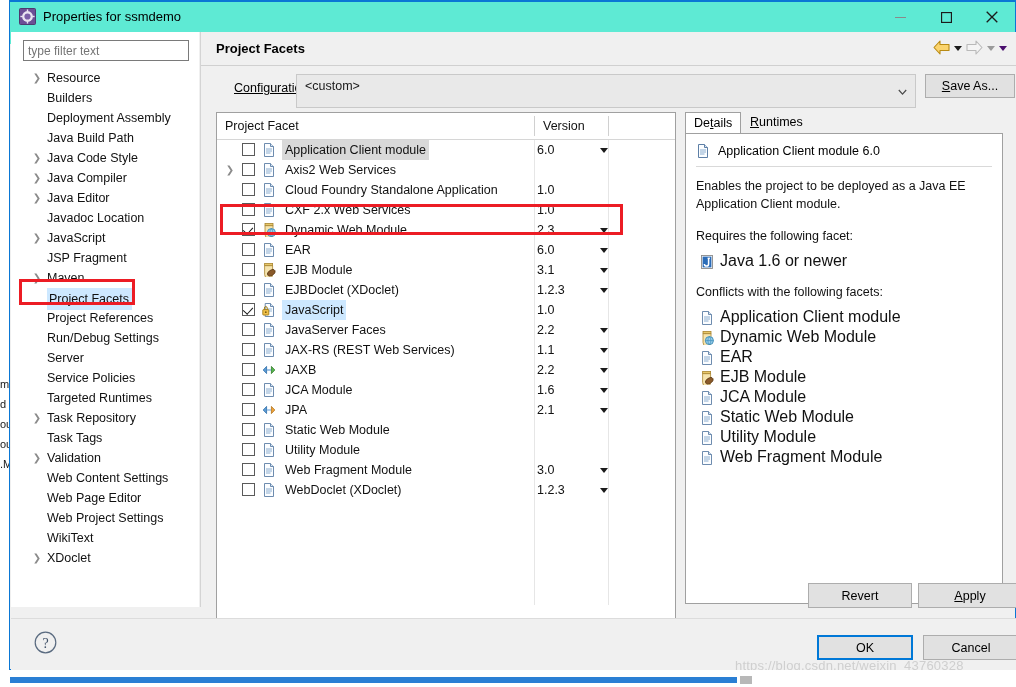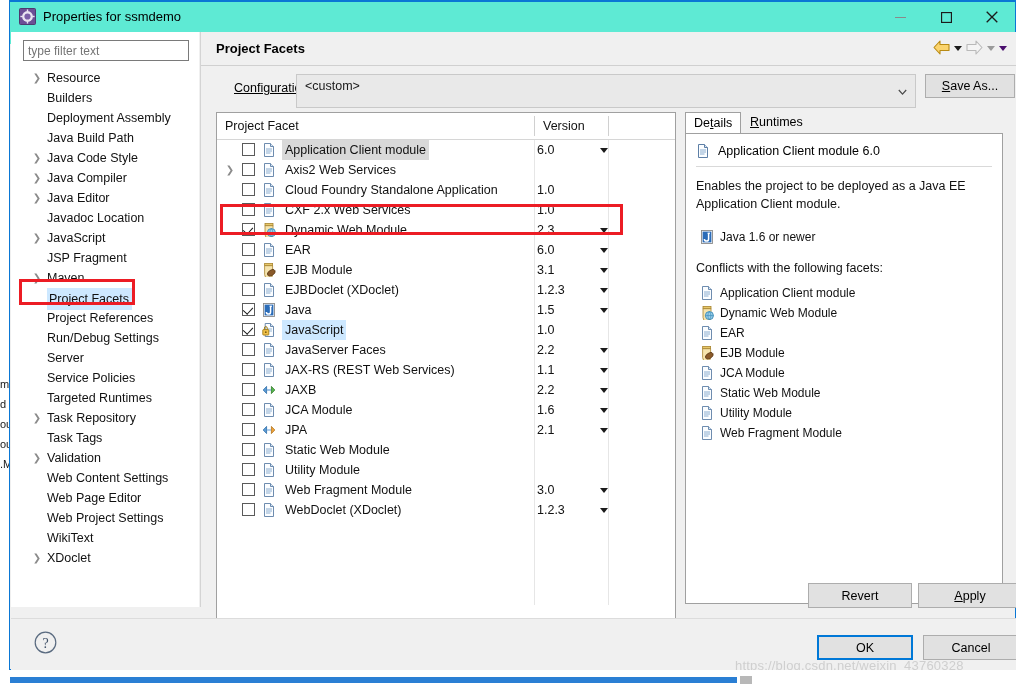--- a/index.html
+++ b/index.html
@@ -220,21 +220,21 @@
   .det-title {
     position:relative; font-size:12.5px; font-weight:normal; color:#000;
     padding-left:22px; line-height:18px; margin-bottom:6px;
   }
   .det-title .ficon2 { position:absolute; left:0; top:2px; width:14px; height:14px; }
   .det-rule { height:1px; background:#d9d9d9; margin:0 0 10px 0; }
   .det-para { font-size:12.5px; line-height:18px; color:#111; margin-bottom:14px; }
   .det-sub  { font-size:12.5px; line-height:18px; color:#111; margin-bottom:6px; }
   .det-item {
     position:relative; padding-left:24px; height:20px; line-height:20px;
-    font-size:12px; color:#111;
+    font-size:16px; color:#111;
   }
   .det-item .ficon2 { position:absolute; left:4px; top:3px; width:14px; height:14px; }
   .det-list { margin-bottom:12px; }
 
   
   #btnrow-apply { position:absolute; left:190px; top:580px; width:816px; height:36px; }
   #btn-revert { position:absolute; left:608px; top:0px; width:104px; height:25px; }
   #btn-apply  { position:absolute; left:718px; top:0px; width:104px; height:25px; }
 
   #footer {
@@ -504,32 +504,20 @@
                     <line x1="4" y1="10" x2="8.5" y2="10"></line>
                   </g>
                 </svg></span>
               <span class="flabel">EJBDoclet (XDoclet)</span>
               <span class="fver">1.2.3</span>
               <span class="fcaret"></span>
             </div>
             <div class="frow">
               <span class="cbx checked"></span>
               <span class="ficon"><svg width="14" height="14" viewBox="0 0 14 14">
-                  <rect x="1.5" y="0.5" width="11" height="13" fill="#fcfcfc" stroke="#8a8a8a" stroke-width="0.9"></rect>
-                  <rect x="2.6" y="1.6" width="8.8" height="10.8" fill="#2b6cb8"></rect>
-                  <path d="M8.6 3 v6 a2.1 2.1 0 0 1 -4.2 0" fill="none" stroke="#ffffff" stroke-width="1.5"></path>
-                  <rect x="7.6" y="2.6" width="2.4" height="1.2" fill="#ffffff"></rect>
-                </svg></span>
-              <span class="flabel">Java</span>
-              <span class="fver">1.5</span>
-              <span class="fcaret"></span>
-            </div>
-            <div class="frow">
-              <span class="cbx checked"></span>
-              <span class="ficon"><svg width="14" height="14" viewBox="0 0 14 14">
                   <path d="M3.2 0.5 h5.3 l3 3 v10 h-8.3 z" fill="#fbfdff" stroke="#5d7fa6" stroke-width="0.9"></path>
                   <path d="M8.5 0.5 v3 h3" fill="#d7e6f5" stroke="#5d7fa6" stroke-width="0.9"></path>
                   <g stroke="#7ea3c8" stroke-width="0.8">
                     <line x1="5" y1="6" x2="10" y2="6"></line>
                     <line x1="5" y1="8" x2="10" y2="8"></line>
                   </g>
                   <rect x="0.8" y="6.6" width="6" height="5.4" rx="0.6" fill="#f2c14a" stroke="#a07c14" stroke-width="0.9"></rect>
                   <path d="M2.4 6.6 v-1.6 a1.4 1.4 0 0 1 2.8 0 v1.6" fill="none" stroke="#a07c14" stroke-width="1"></path>
                   <circle cx="3.8" cy="9.2" r="0.9" fill="#7a5c0c"></circle>
                 </svg></span>
@@ -681,20 +669,21 @@
                   <line x1="4" y1="6" x2="10" y2="6"></line>
                     <line x1="4" y1="8" x2="10" y2="8"></line>
                   <line x1="4" y1="10" x2="8.5" y2="10"></line>
                 </g>
               </svg>
             </span>
             <span>Application Client module 6.0</span>
           </div>
           <div class="det-rule"></div>
           <div class="det-para">Enables the project to be deployed as a Java EE Application Client module.</div>
+          <div class="det-sub">Requires the following facet:</div>
           <div class="det-list" id="requires-list">
               <div class="det-item"><span class="ficon2"><svg width="14" height="14" viewBox="0 0 14 14">
                     <rect x="1.5" y="0.5" width="11" height="13" fill="#fcfcfc" stroke="#8a8a8a" stroke-width="0.9"></rect>
                     <rect x="2.6" y="1.6" width="8.8" height="10.8" fill="#2b6cb8"></rect>
                     <path d="M8.6 3 v6 a2.1 2.1 0 0 1 -4.2 0" fill="none" stroke="#ffffff" stroke-width="1.5"></path>
                     <rect x="7.6" y="2.6" width="2.4" height="1.2" fill="#ffffff"></rect>
                   </svg></span><span>Java 1.6 or newer</span></div>
             </div>
           <div class="det-sub">Conflicts with the following facets:</div>
           <div class="det-list" id="conflicts-list">

